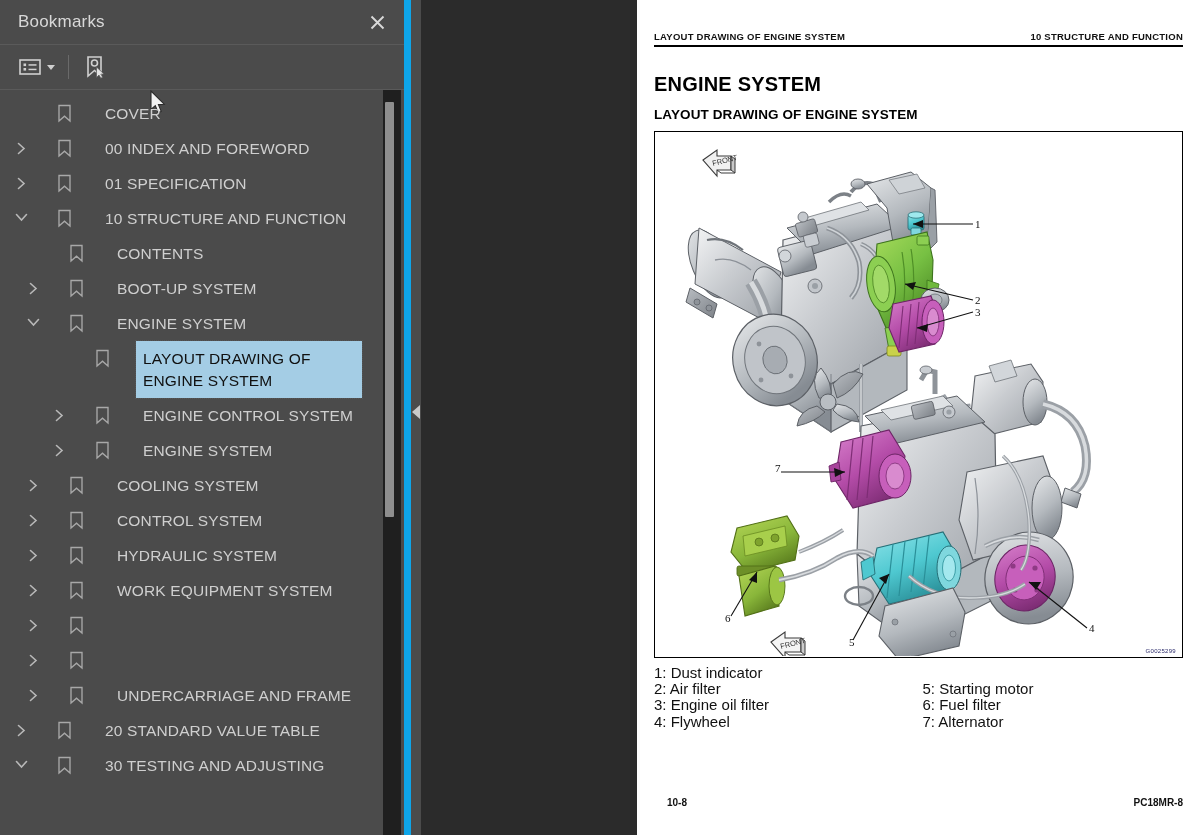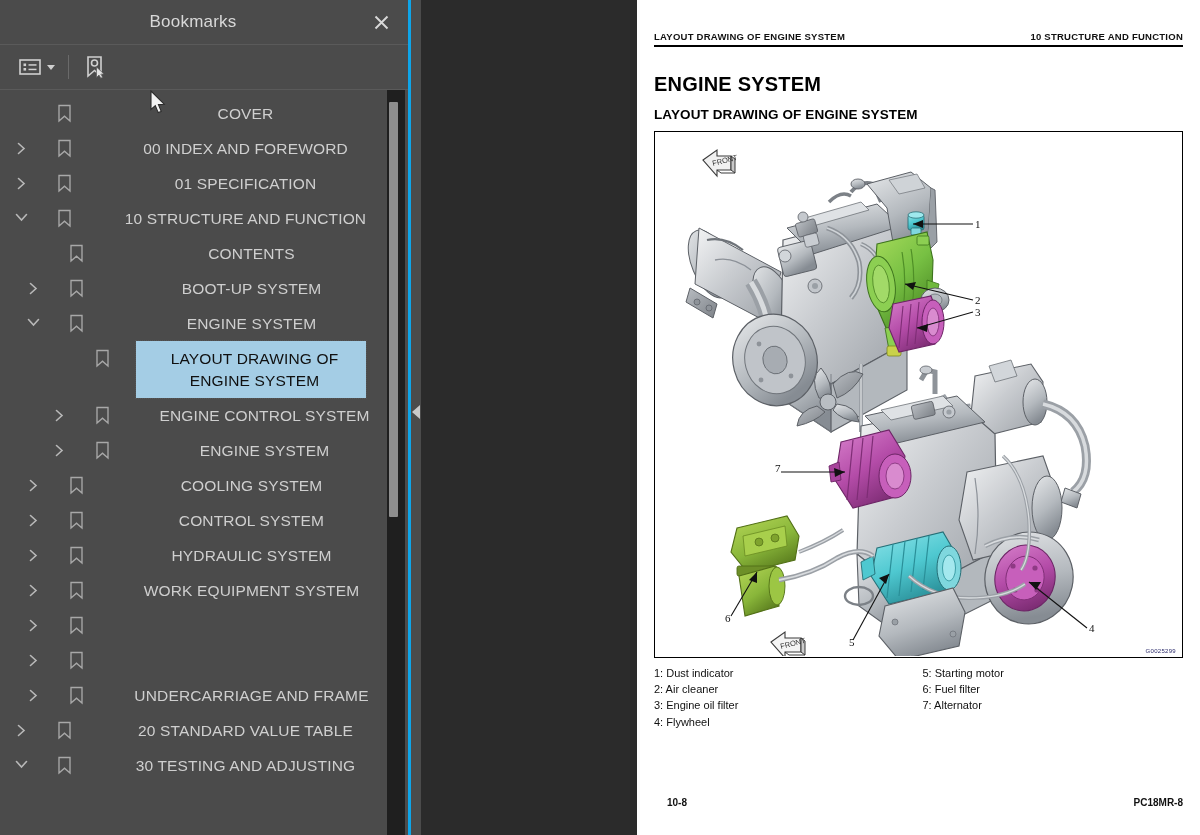--- a/index.html
+++ b/index.html
@@ -11,22 +11,21 @@
   }
   #app { position: relative; width: 1200px; height: 835px; display: flex; }
 
   
   #sidebar {
     width: 411px; height: 835px;
     background: #4b4b4b;
     position: relative;
     flex: 0 0 411px;
     display: flex; flex-direction: column;
-    border-right: 3px solid #0ea5e9;
-    text-align: center;
+    border-right: 7px solid #0ea5e9;
   }
   #sb-title {
     height: 44px;
     display: flex; align-items: center;
     padding: 0 14px 0 18px;
     flex: 0 0 44px;
   }
   #sb-title .label {
     color: #d8d8d8; font-size: 17px; letter-spacing: .2px; flex: 1;
   }
@@ -167,22 +166,23 @@
     overflow: hidden;
   }
   #fig-code {
     position: absolute; right: 6px; bottom: 3px;
     font-size: 6px; color: #2a2a6a; letter-spacing: .3px;
     font-family: "Liberation Sans", sans-serif;
   }
 
   
   #legend {
-    margin-top: 7px; display: flex; font-size: 11px; color: #111;
+    margin-top: 7px; display: flex; font-size: 15px; color: #111;
     line-height: 16.2px;
+    align-items: flex-end;
   }
   #legend .col { width: 50%; }
   #legend .col:nth-child(2) { padding-left: 4px; }
 
   
   #doc-footer {
     position: absolute; left: 17px; right: 17px; bottom: 27px;
     display: flex; justify-content: space-between;
     font-size: 10px; font-weight: bold; color: #111; margin-left: 13px;
   }
@@ -751,21 +751,21 @@
             <text x="70" y="490">6</text>
             <text x="120" y="340">7</text>
           </g>
         </svg>
         <div id="fig-code">G0025299</div>
       </div>
 
       <div id="legend">
         <div class="col">
           <div>1: Dust indicator</div>
-          <div>2: Air cleaner</div>
+          <div>2: Air filter</div>
           <div>3: Engine oil filter</div>
           <div>4: Flywheel</div>
         </div>
         <div class="col">
           <div>5: Starting motor</div>
           <div>6: Fuel filter</div>
           <div>7: Alternator</div>
         </div>
       </div>
 

